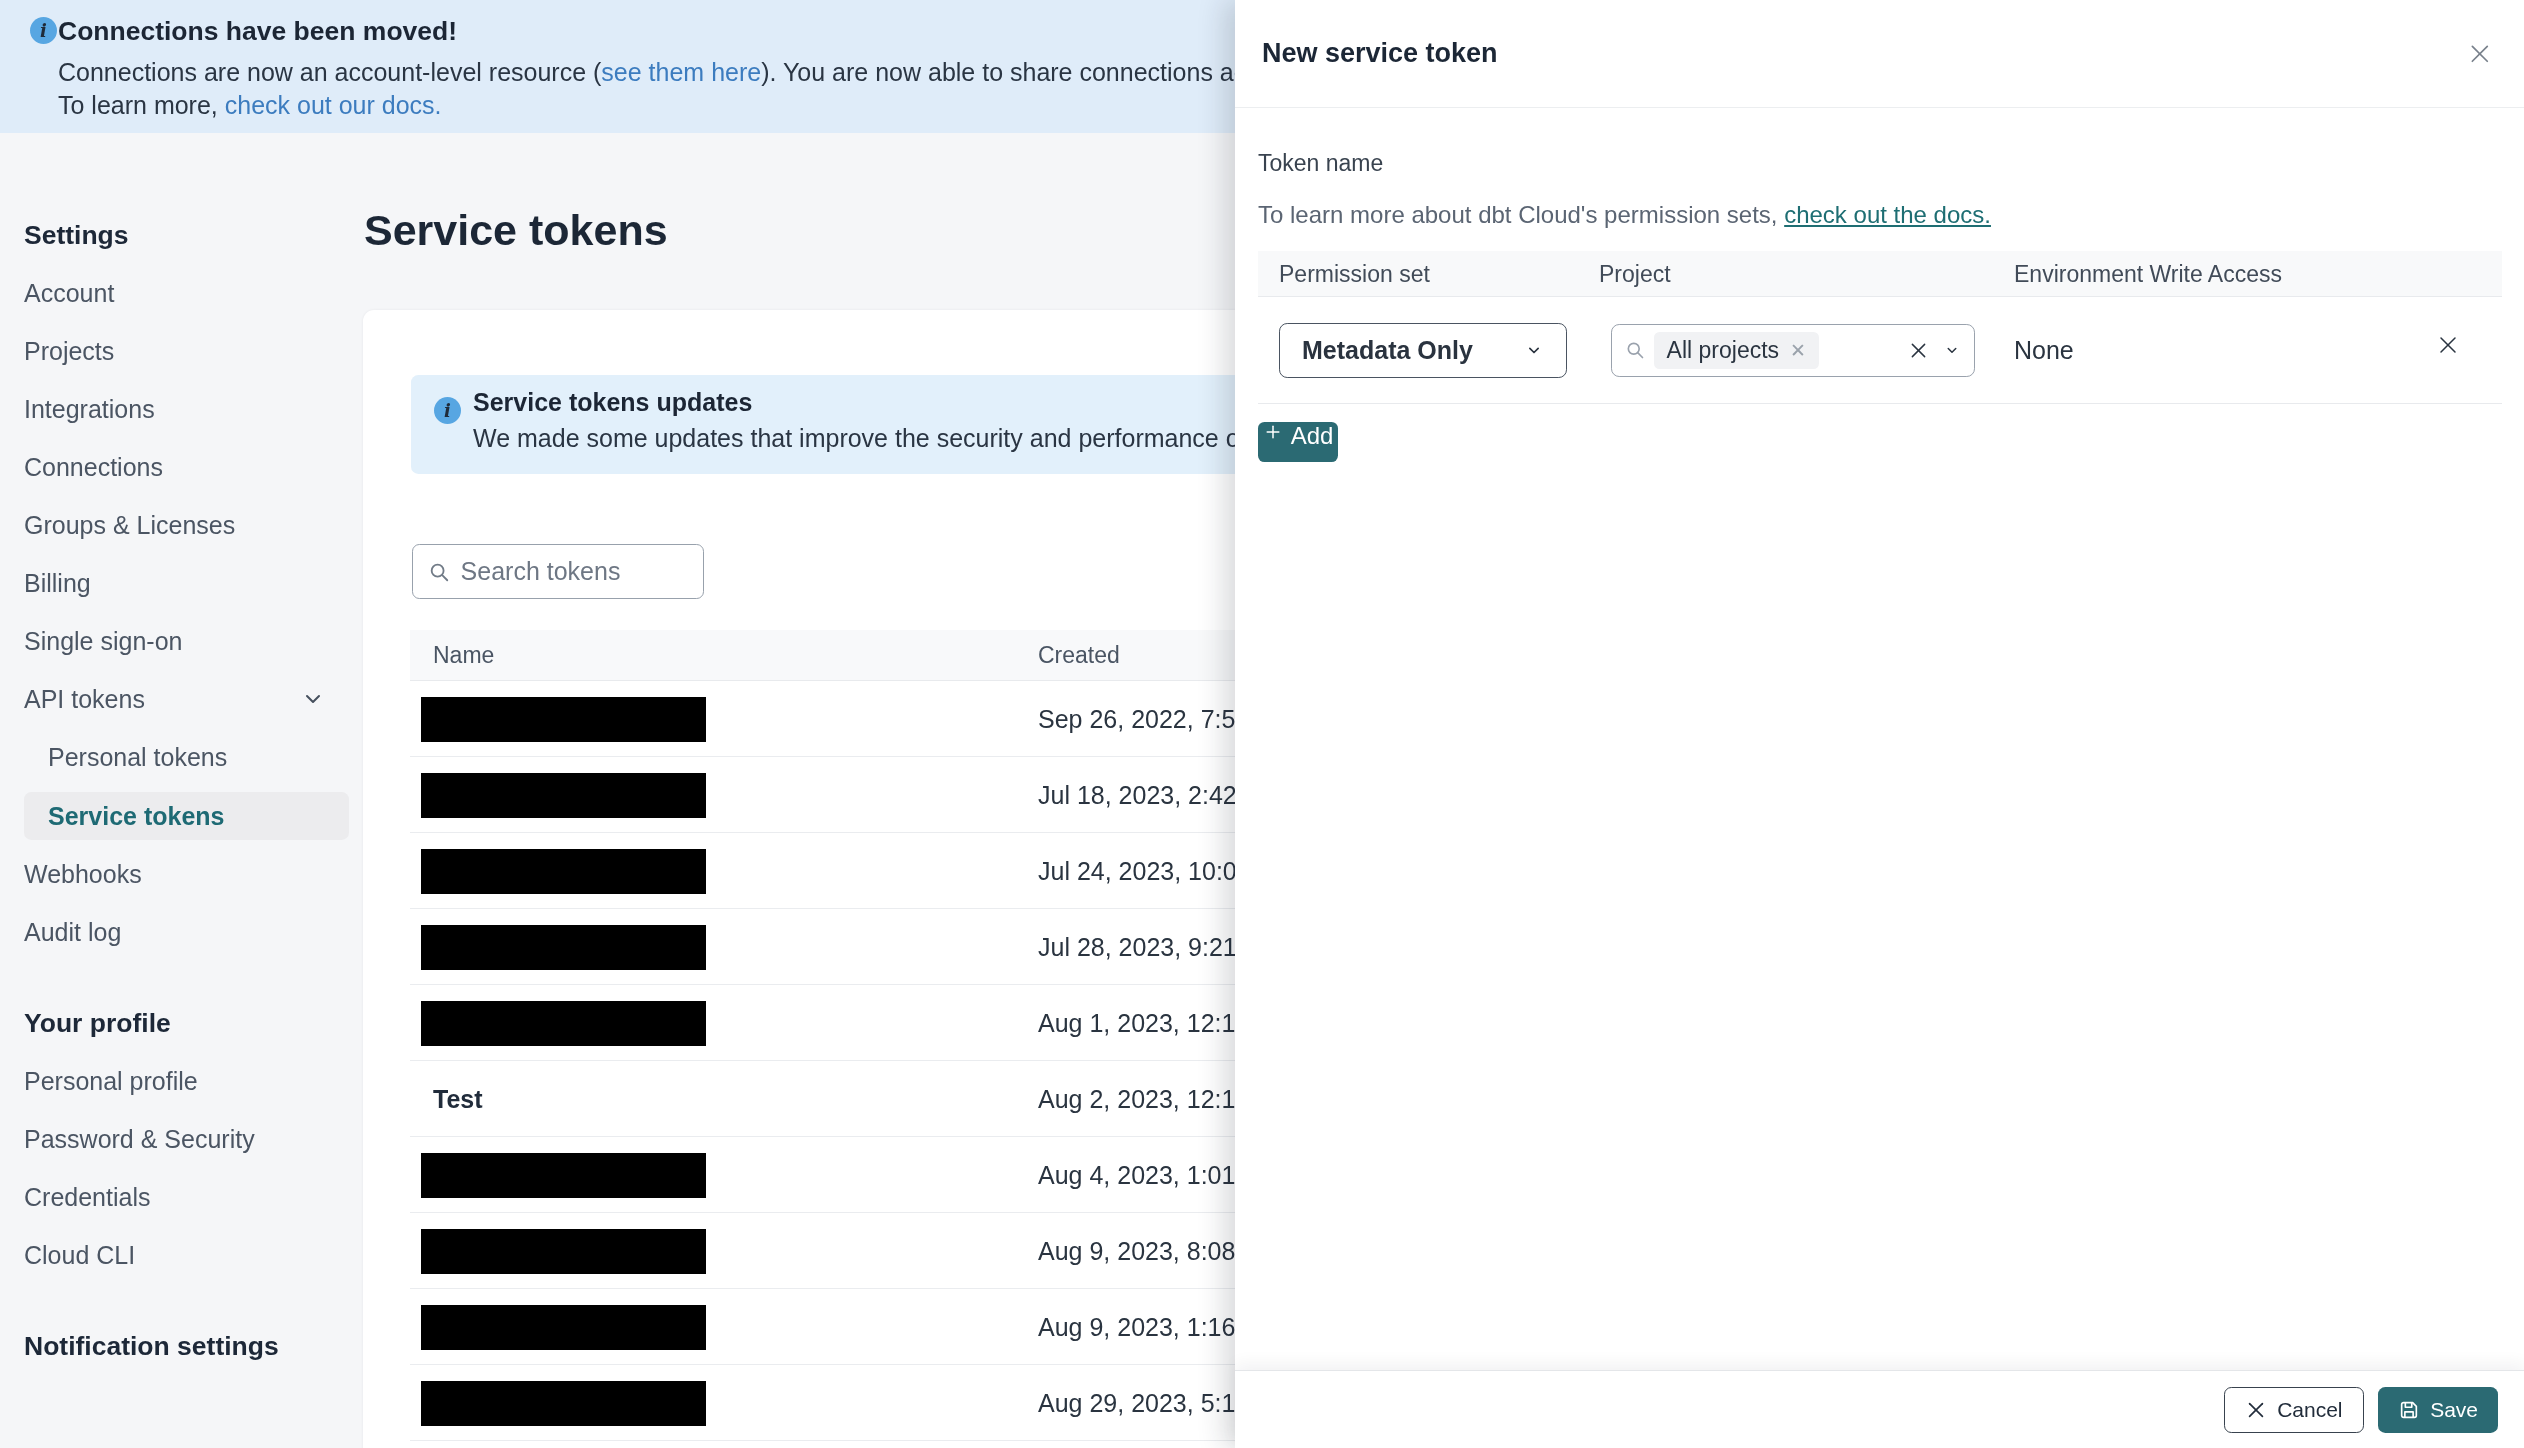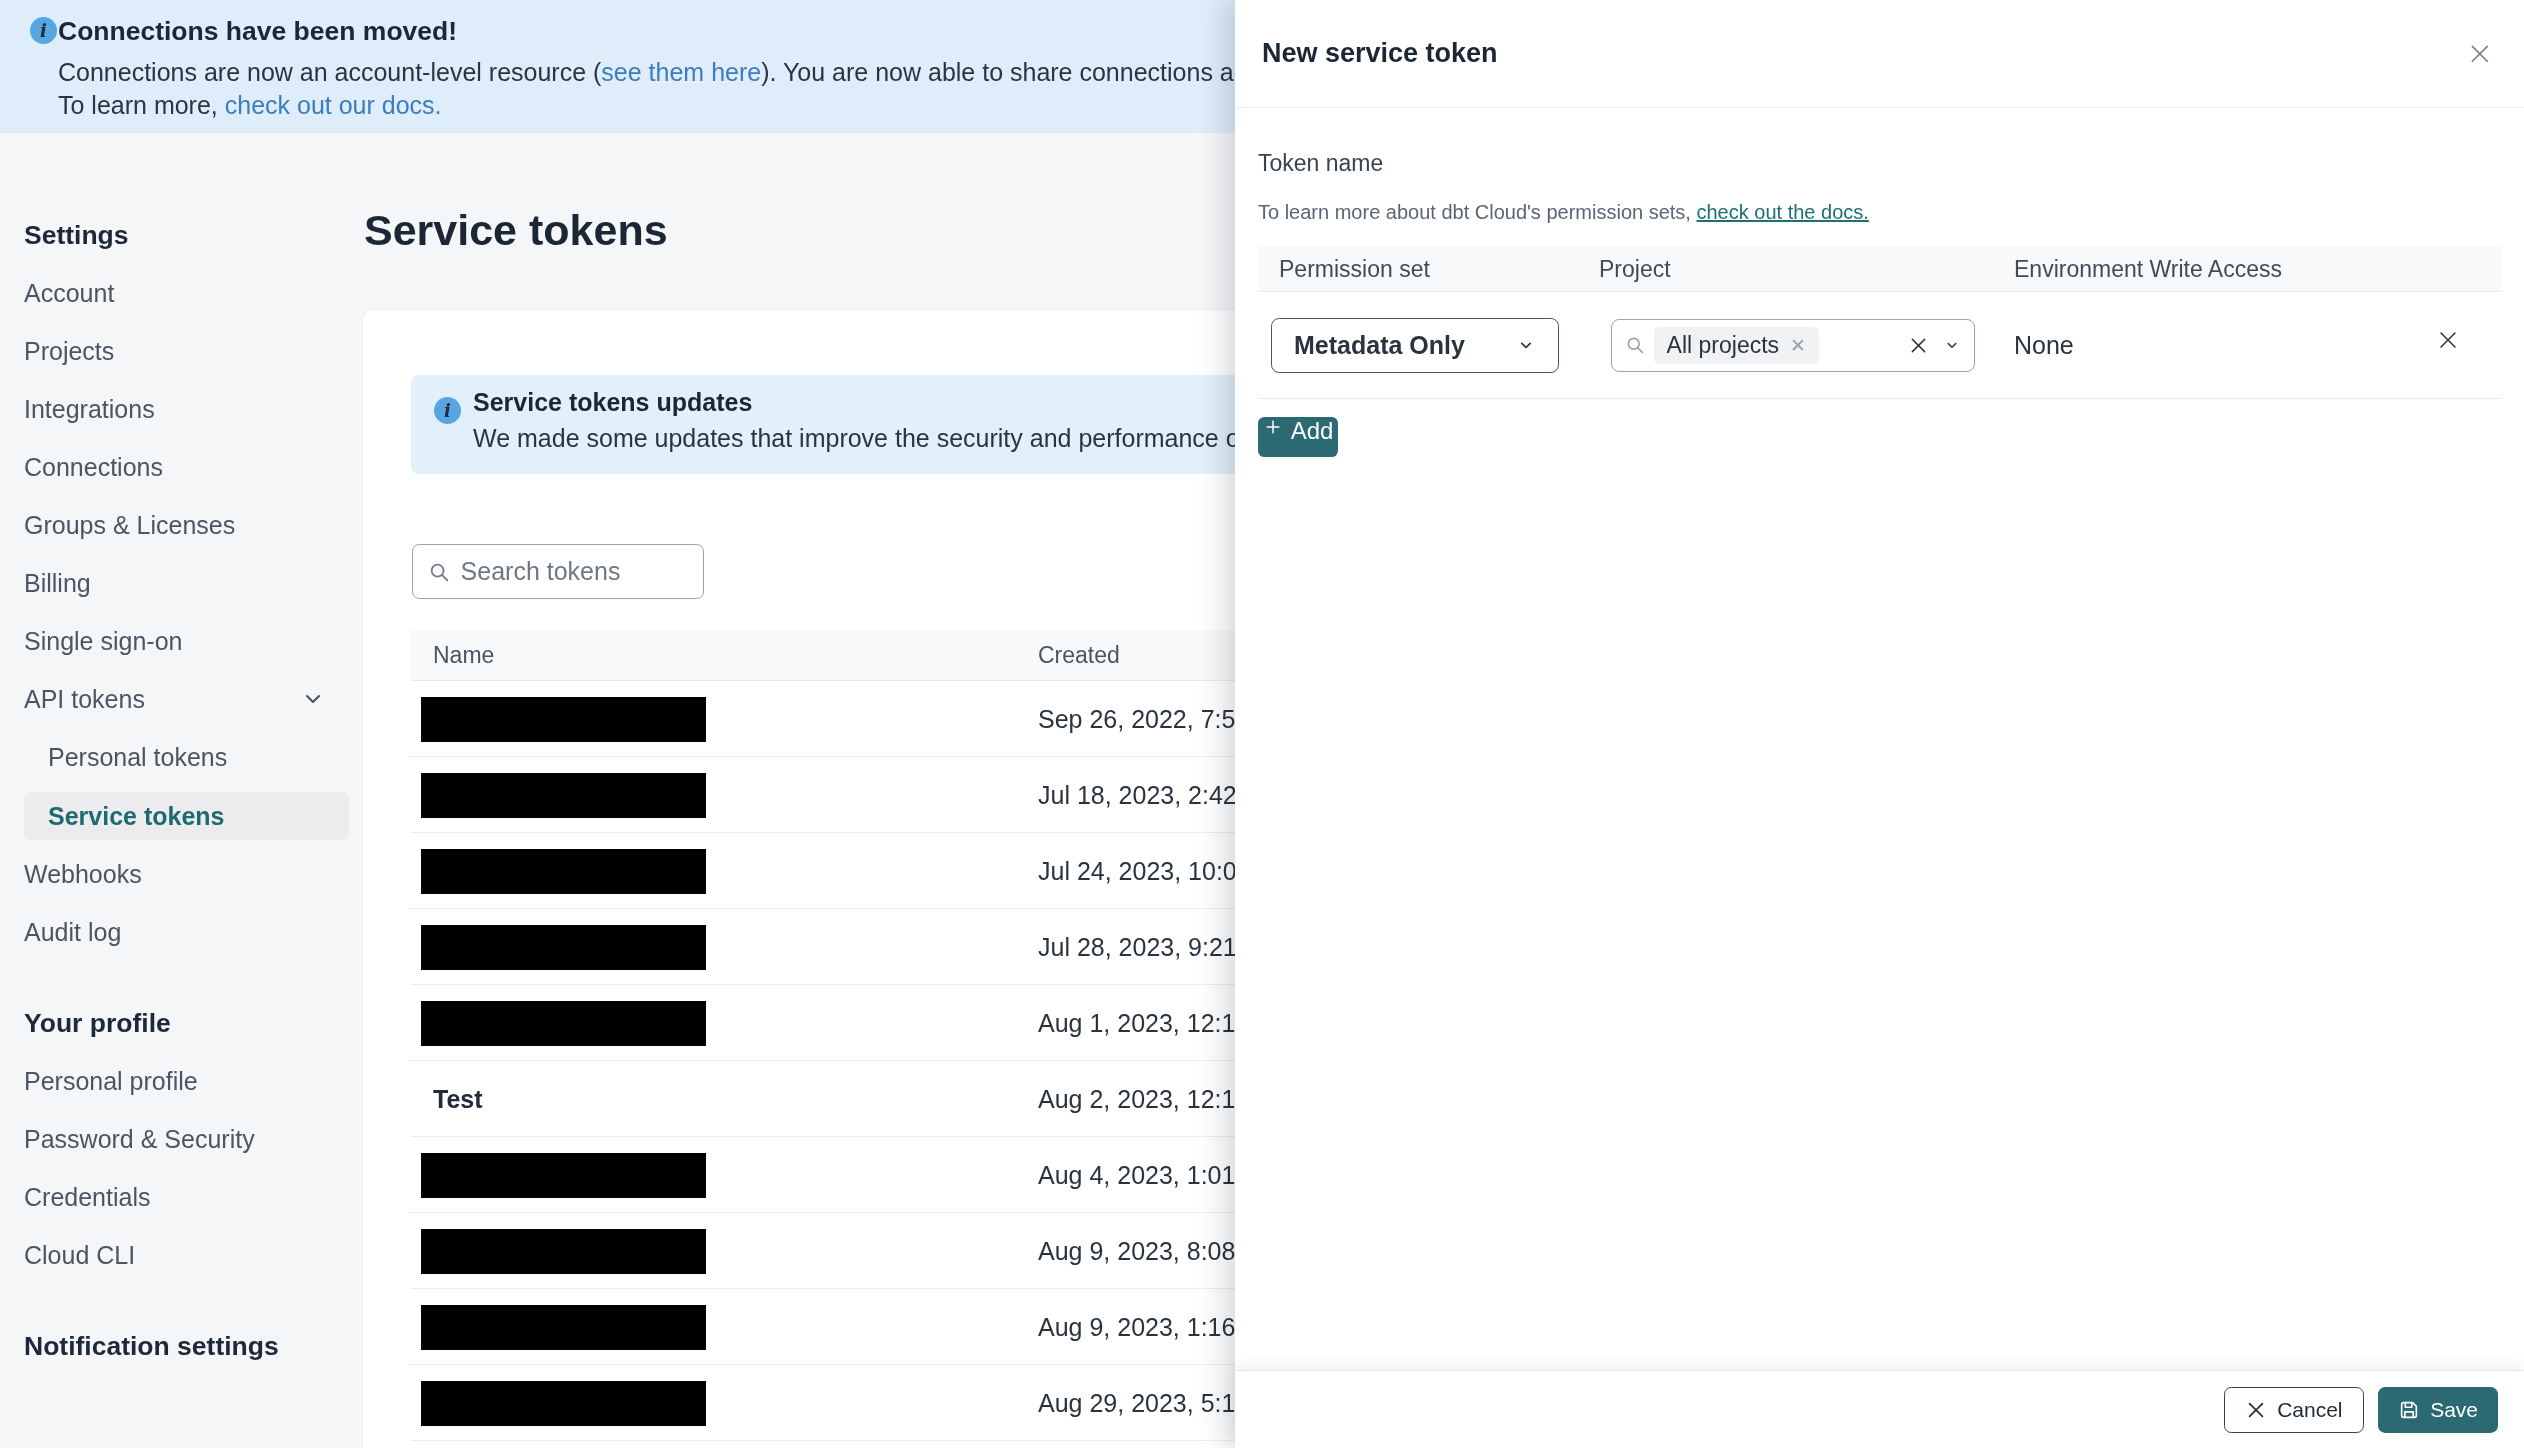--- a/index.html
+++ b/index.html
@@ -61,28 +61,28 @@
   
   .drawer { position:absolute; left:1235px; top:0; bottom:0; width:1290px; background:#fff; z-index:5;
     box-shadow:-11px 0 25.6px rgba(26,32,44,.16); }
   .d-head { height:108px; border-bottom:0.9px solid #eceef0; display:flex; align-items:center; padding:0 27px; }
   .d-title { font-size:27px; font-weight:700; color:#1c2736; }
   .icon-btn { margin-left:auto; background:none; border:none; cursor:pointer; display:flex; padding:5.5px; }
   .d-body { padding:0 23px; position:relative; }
   .f-label { margin-top:42px; font-size:23px; color:#39434f; }
   .f-input { margin-top:9px; width:100%; height:56px; border:1.8px solid #2a6b72; border-radius:7.3px;
     padding:0 29px; font-family:inherit; font-size:25.6px; color:#222d3b; outline:none; background:#fff; }
-  .helper { margin-top:24px; font-size:20px; color:#5b6573; }
+  .helper { margin-top:24px; font-size:24px; color:#5b6573; }
   .teal-link { color:#1e6e73; text-decoration:underline; cursor:pointer; }
   .colband { margin-top:22px; height:46px; background:#f8f9fa; border-bottom:0.9px solid #e8eaed; position:relative;
     font-size:23px; color:#414b58; }
   .colband span { position:absolute; line-height:46px; }
   .col-perm { left:21px; } .col-proj { left:341px; } .col-env { left:756px; }
   .perm-row { position:relative; height:107px; border-bottom:0.9px solid #e8eaed; }
-  .select1 { position:absolute; left:13px; top:25.6px; width:288px; height:55px; border:1.4px solid #4a5461;
+  .select1 { position:absolute; left:21px; top:25.6px; width:288px; height:55px; border:1.4px solid #4a5461;
     border-radius:8.2px; display:flex; align-items:center; padding:0 22px; font-size:25px; font-weight:600;
     color:#2a333f; background:#fff; cursor:pointer; }
   .select1 .chev { margin-left:auto; display:flex; }
   .projbox { position:absolute; left:353px; top:26.5px; width:364px; height:53px; border:1.4px solid #9aa2ad;
     border-radius:8.2px; display:flex; align-items:center; padding:0 12.8px; gap:9px; background:#fff; }
   .chip { background:#f1f2f4; border-radius:5.5px; height:37px; display:flex; align-items:center; gap:11px;
     padding:0 12.8px; font-size:23px; color:#2a3440; white-space:nowrap; }
   .chip .chip-x { color:#9aa2ab; font-size:19px; cursor:pointer; }
   .projbox .spacer { flex:1; }
   .none-lbl { position:absolute; left:756px; top:0; line-height:107px; font-size:25px; color:#2a3440; }

